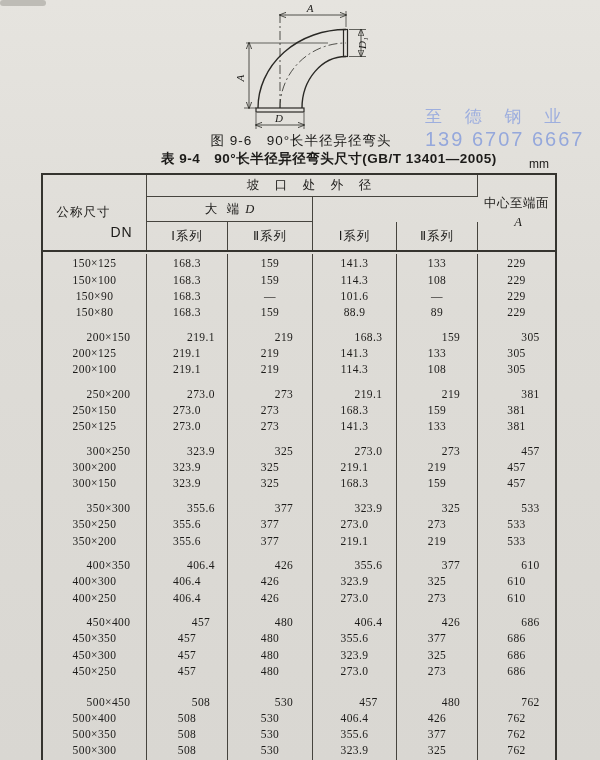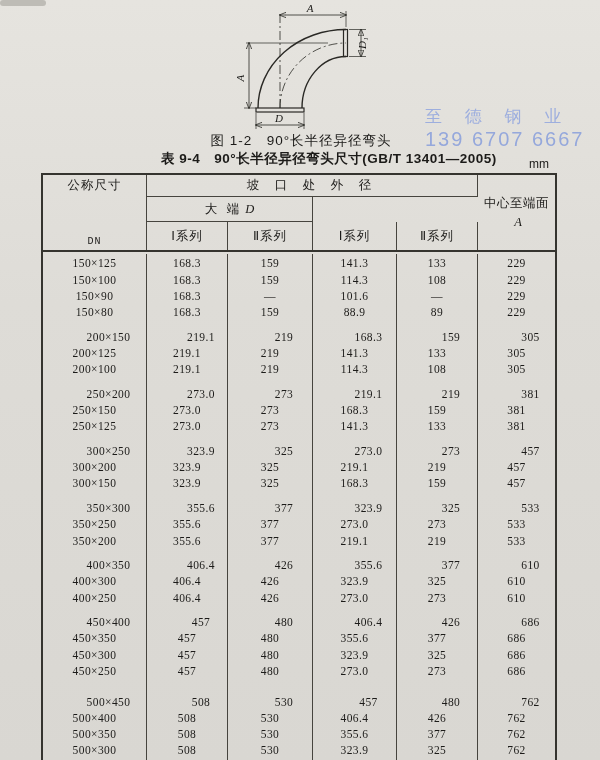--- a/index.html
+++ b/index.html
@@ -27,31 +27,31 @@
 
   
   .tbl{position:absolute;left:41px;top:173px;width:516px;box-sizing:border-box;
        border:2px solid #35342f;background:transparent;}
   .thead{display:grid;grid-template-columns:104px 81px 85px 84px 81px 1fr;
          grid-template-rows:22px 25px 28px;border-bottom:2px solid #35342f;
          font-size:12.5px;}
   .hc{display:flex;align-items:center;justify-content:center;letter-spacing:1px;}
   .bR{border-right:1px solid #46443e;}
   .bB{border-bottom:1px solid #46443e;}
-  .h-dn{grid-area:1/1/4/2;flex-direction:column;line-height:1.5;}
+  .h-dn{grid-area:1/1/4/2;flex-direction:row;line-height:1.5;}
   .h-group{grid-area:1/2/2/6;letter-spacing:6px;}
   .h-big{grid-area:2/2/3/4;letter-spacing:3px;}
   .h-small{grid-area:2/4/3/6;letter-spacing:3px;}
   .h-s1a{grid-area:3/2/4/3;}
   .h-s2a{grid-area:3/3/4/4;}
   .h-s1b{grid-area:3/4/4/5;}
   .h-s2b{grid-area:3/5/4/6;}
   .h-center{grid-area:1/6/4/7;flex-direction:column;line-height:1.45;letter-spacing:.5px;}
   .var{font-family:"Liberation Serif",serif;font-style:italic;font-size:12.5px;letter-spacing:0;margin-left:3px;}
-  .dn2{font-family:Liberation Mono, monospace;letter-spacing:1px;font-size:10px;margin-top:40px;}
+  .dn2{font-family:Liberation Sans, sans-serif;letter-spacing:1px;font-size:14px;margin-top:40px;}
 
   .tbody{display:grid;grid-template-columns:104px 81px 85px 84px 81px 1fr;padding-top:2px;}
   .cell{height:15.3px;display:flex;align-items:flex-end;justify-content:center;
         font-family:"Liberation Serif",serif;font-size:11.5px;padding-bottom:1px;
         letter-spacing:.4px;white-space:nowrap;}
   .c0,.c1,.c2,.c3,.c4{border-right:1px solid #46443e;}
   .grp{height:23.5px;padding-left:28px;}
   .grp-lg{height:29.5px;}
 </style>
 </head>
@@ -94,21 +94,21 @@
       <line x1="43" y1="123" x2="91" y2="123" stroke-width=".8" marker-start="url(#as)" marker-end="url(#ae)"></line>
       <text x="66" y="120" text-anchor="middle">D</text>
 
       <line x1="136" y1="27.5" x2="153" y2="27.5" stroke-width=".7"></line>
       <line x1="136" y1="54.5" x2="153" y2="54.5" stroke-width=".7"></line>
       <line x1="148" y1="27.5" x2="148" y2="54.5" stroke-width=".8" marker-start="url(#as)" marker-end="url(#ae)"></line>
       <text x="153" y="41" text-anchor="middle" transform="rotate(-90 153 41)">D₁</text>
     </svg>
   </div>
 
-  <div class="caption">图 1-2　90°长半径异径弯头</div>
+  <div class="caption">图 9-6　90°长半径异径弯头</div>
 
   <div class="wm">
     <div class="l1">至 德 钢 业</div>
     <div class="l2">139 6707 6667</div>
   </div>
 
   <div class="tbl-title">表 9-4　90°长半径异径弯头尺寸(GB/T 13401—2005)</div>
   <div class="unit">mm</div>
 
   <div class="tbl">

